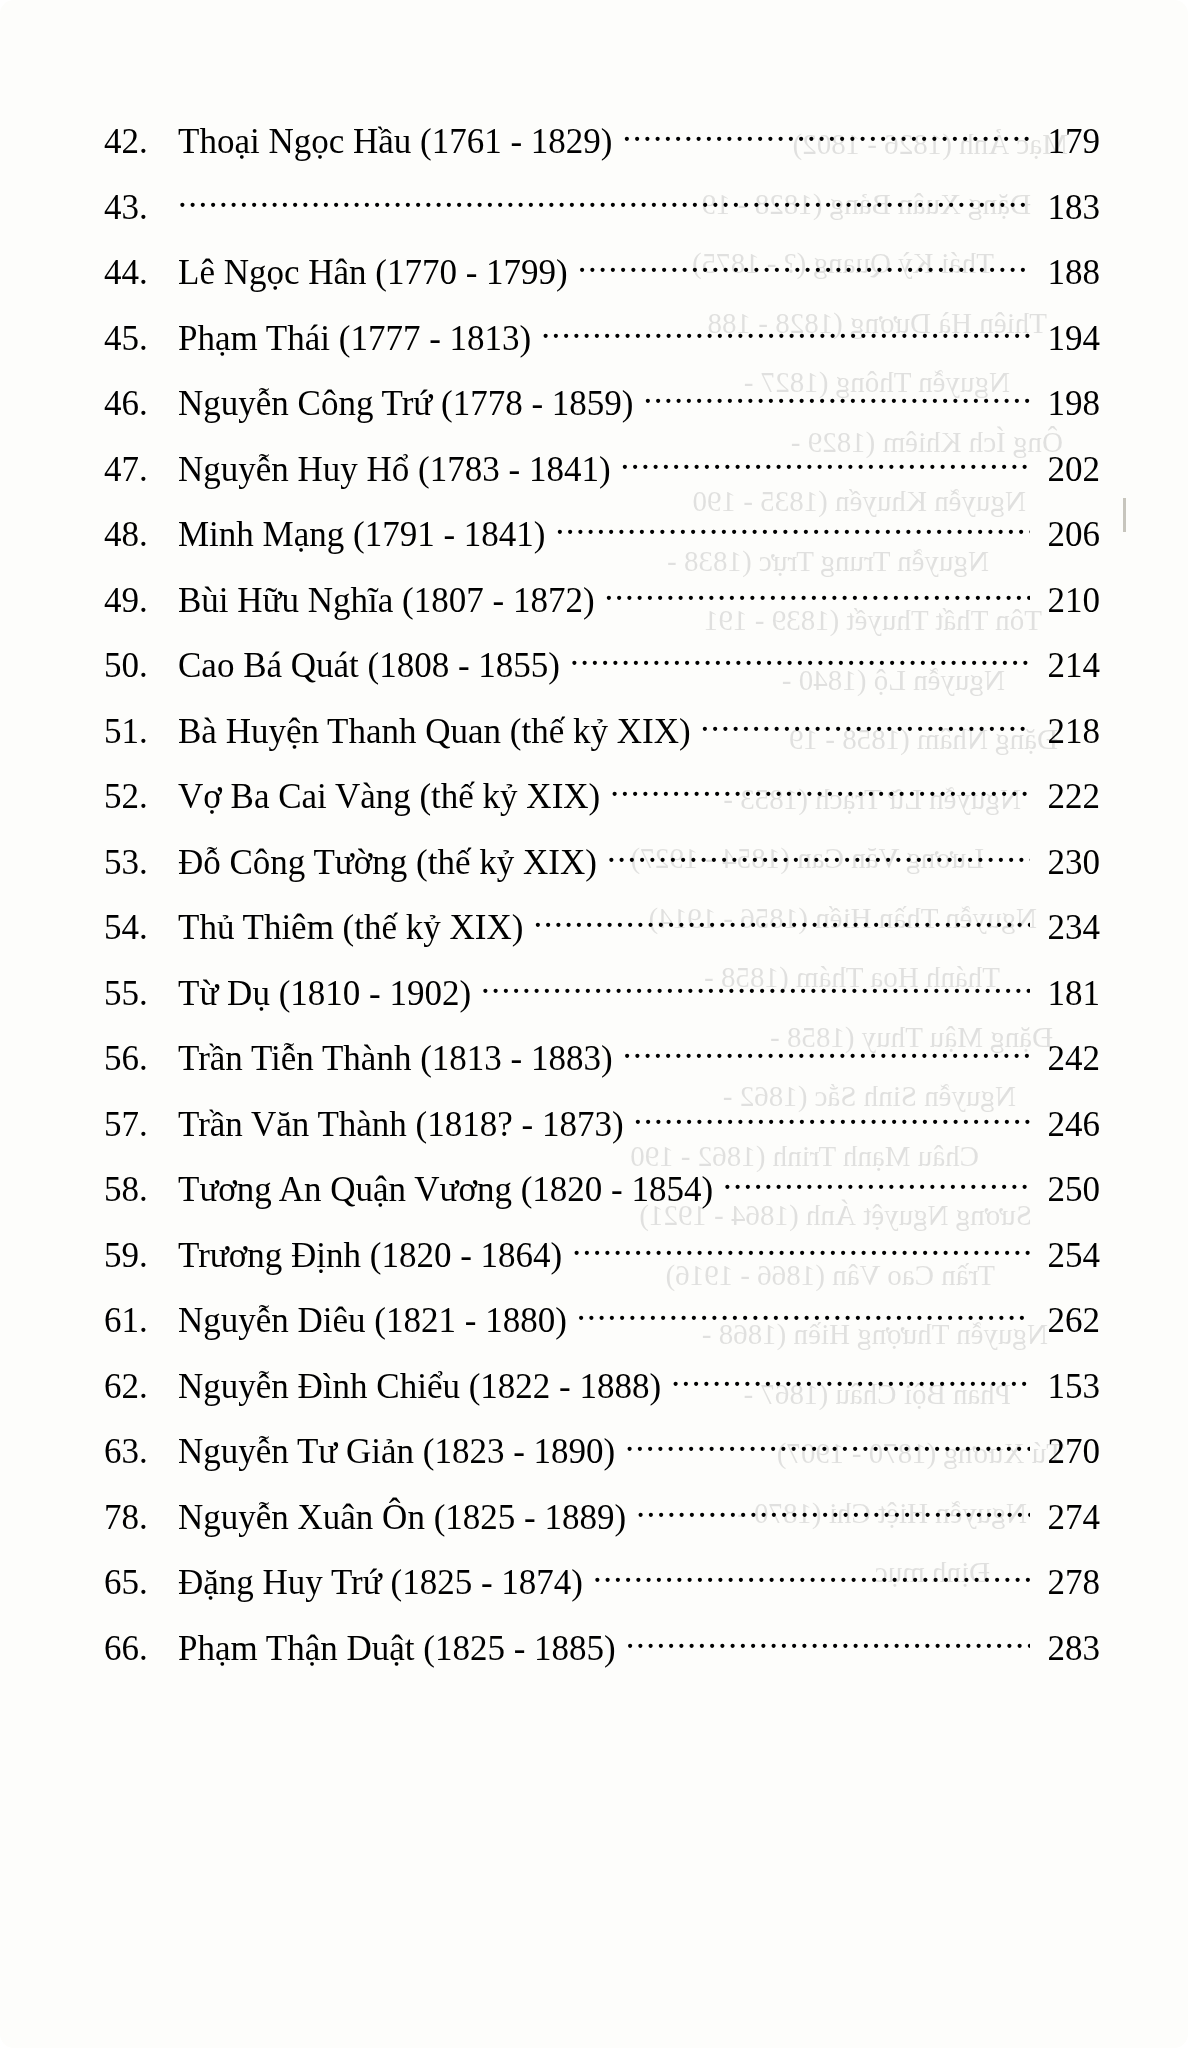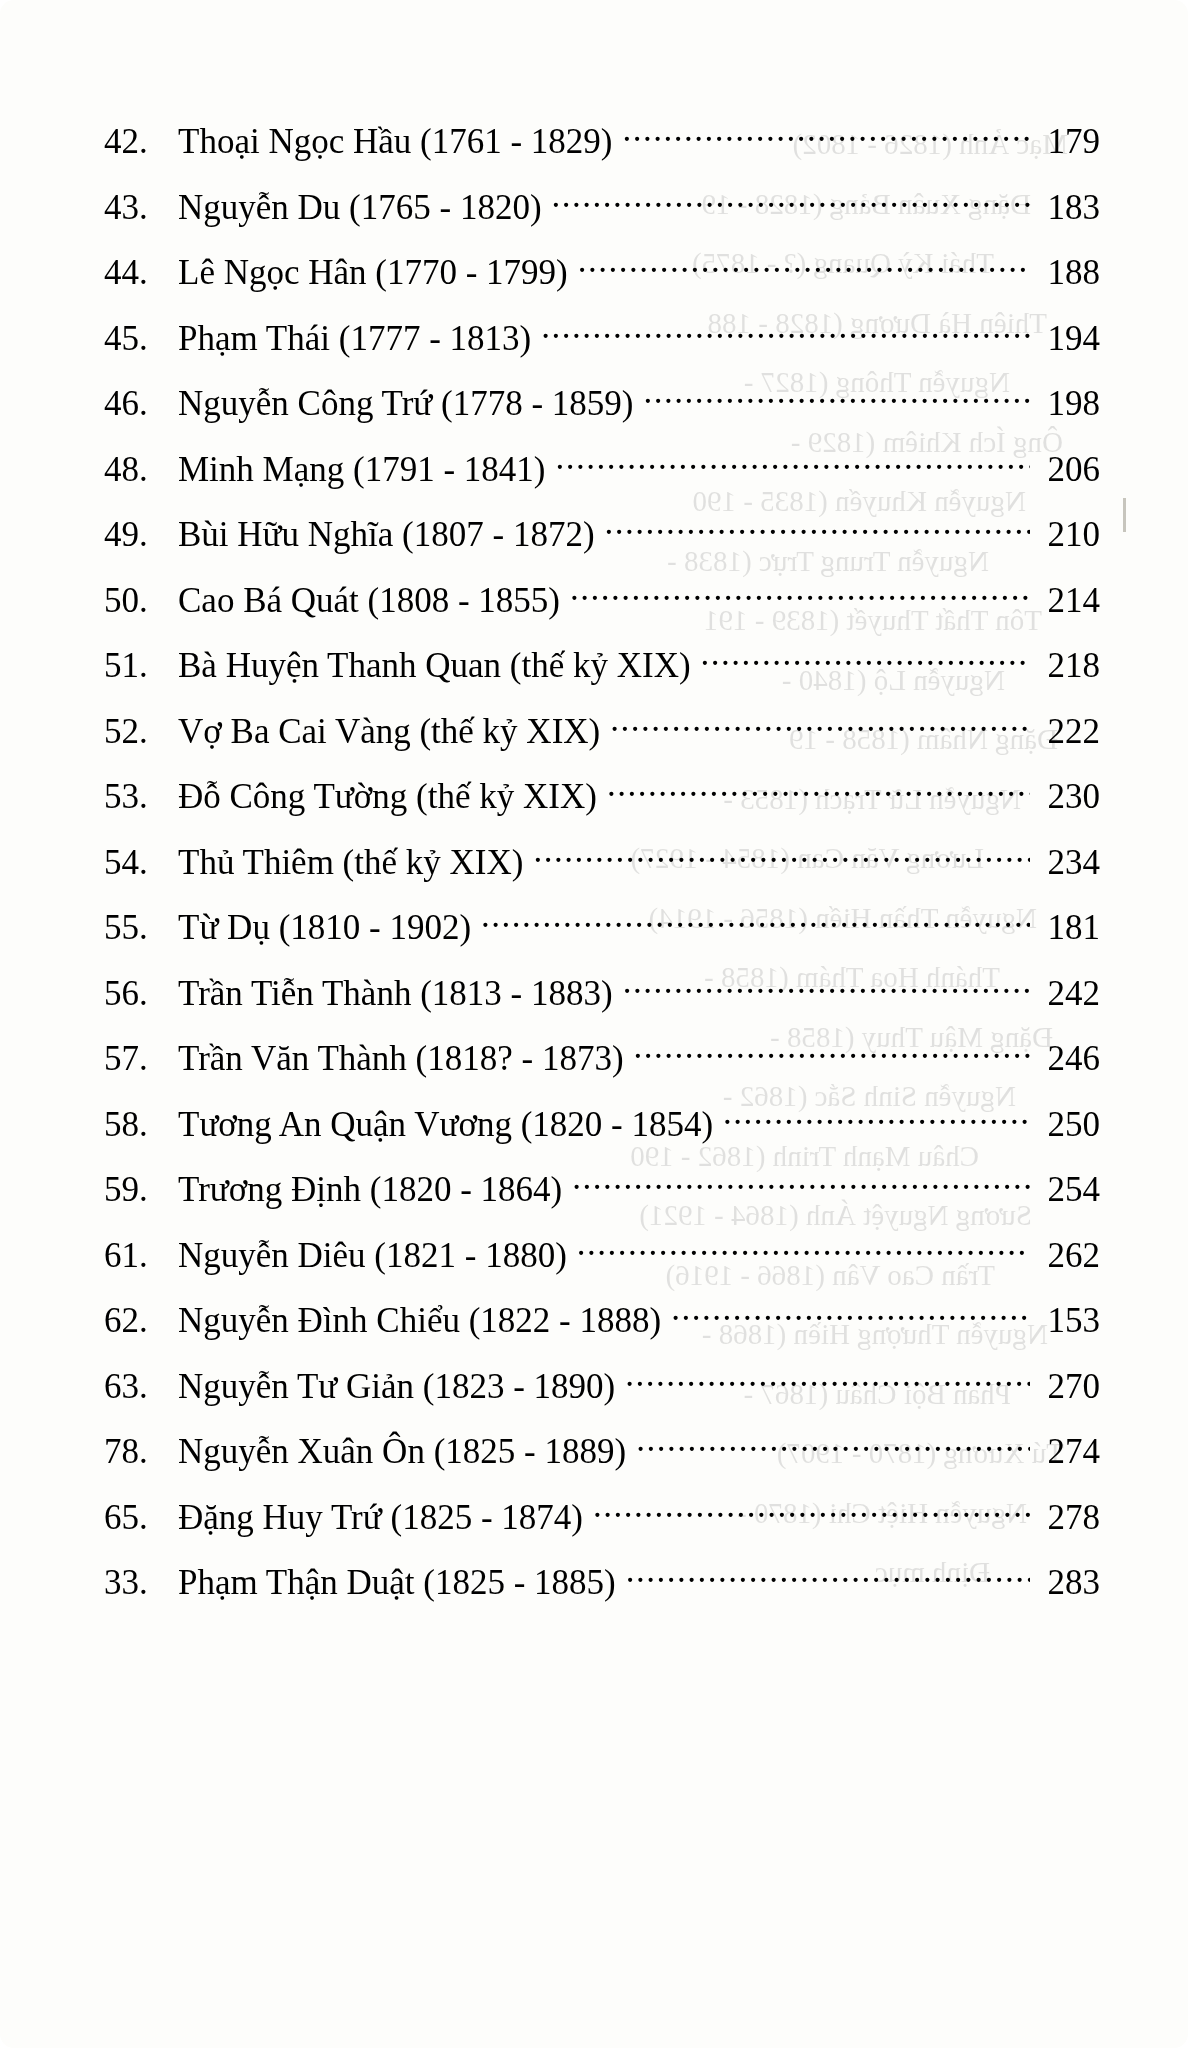--- a/index.html
+++ b/index.html
@@ -152,21 +152,20 @@
 
   <div class="toc" id="toc-list">
       <div class="toc-entry">
         <span class="entry-num">42.</span>
         <span class="entry-title">Thoại Ngọc Hầu (1761 - 1829)</span>
         <span class="entry-dots"></span>
         <span class="entry-page">179</span>
       </div>
       <div class="toc-entry">
         <span class="entry-num">43.</span>
-        <span class="entry-title">Nguyễn Du (1765 - 1820)</span>
         <span class="entry-dots"></span>
         <span class="entry-page">183</span>
       </div>
       <div class="toc-entry">
         <span class="entry-num">44.</span>
         <span class="entry-title">Lê Ngọc Hân (1770 - 1799)</span>
         <span class="entry-dots"></span>
         <span class="entry-page">188</span>
       </div>
       <div class="toc-entry">
@@ -175,20 +174,26 @@
         <span class="entry-dots"></span>
         <span class="entry-page">194</span>
       </div>
       <div class="toc-entry">
         <span class="entry-num">46.</span>
         <span class="entry-title">Nguyễn Công Trứ (1778 - 1859)</span>
         <span class="entry-dots"></span>
         <span class="entry-page">198</span>
       </div>
       <div class="toc-entry">
+        <span class="entry-num">47.</span>
+        <span class="entry-title">Nguyễn Huy Hổ (1783 - 1841)</span>
+        <span class="entry-dots"></span>
+        <span class="entry-page">202</span>
+      </div>
+      <div class="toc-entry">
         <span class="entry-num">48.</span>
         <span class="entry-title">Minh Mạng (1791 - 1841)</span>
         <span class="entry-dots"></span>
         <span class="entry-page">206</span>
       </div>
       <div class="toc-entry">
         <span class="entry-num">49.</span>
         <span class="entry-title">Bùi Hữu Nghĩa (1807 - 1872)</span>
         <span class="entry-dots"></span>
         <span class="entry-page">210</span>
@@ -277,20 +282,20 @@
         <span class="entry-dots"></span>
         <span class="entry-page">274</span>
       </div>
       <div class="toc-entry">
         <span class="entry-num">65.</span>
         <span class="entry-title">Đặng Huy Trứ (1825 - 1874)</span>
         <span class="entry-dots"></span>
         <span class="entry-page">278</span>
       </div>
       <div class="toc-entry">
-        <span class="entry-num">33.</span>
+        <span class="entry-num">66.</span>
         <span class="entry-title">Phạm Thận Duật (1825 - 1885)</span>
         <span class="entry-dots"></span>
         <span class="entry-page">283</span>
       </div>
     </div>
 
 </div>
 
 </body></html>

